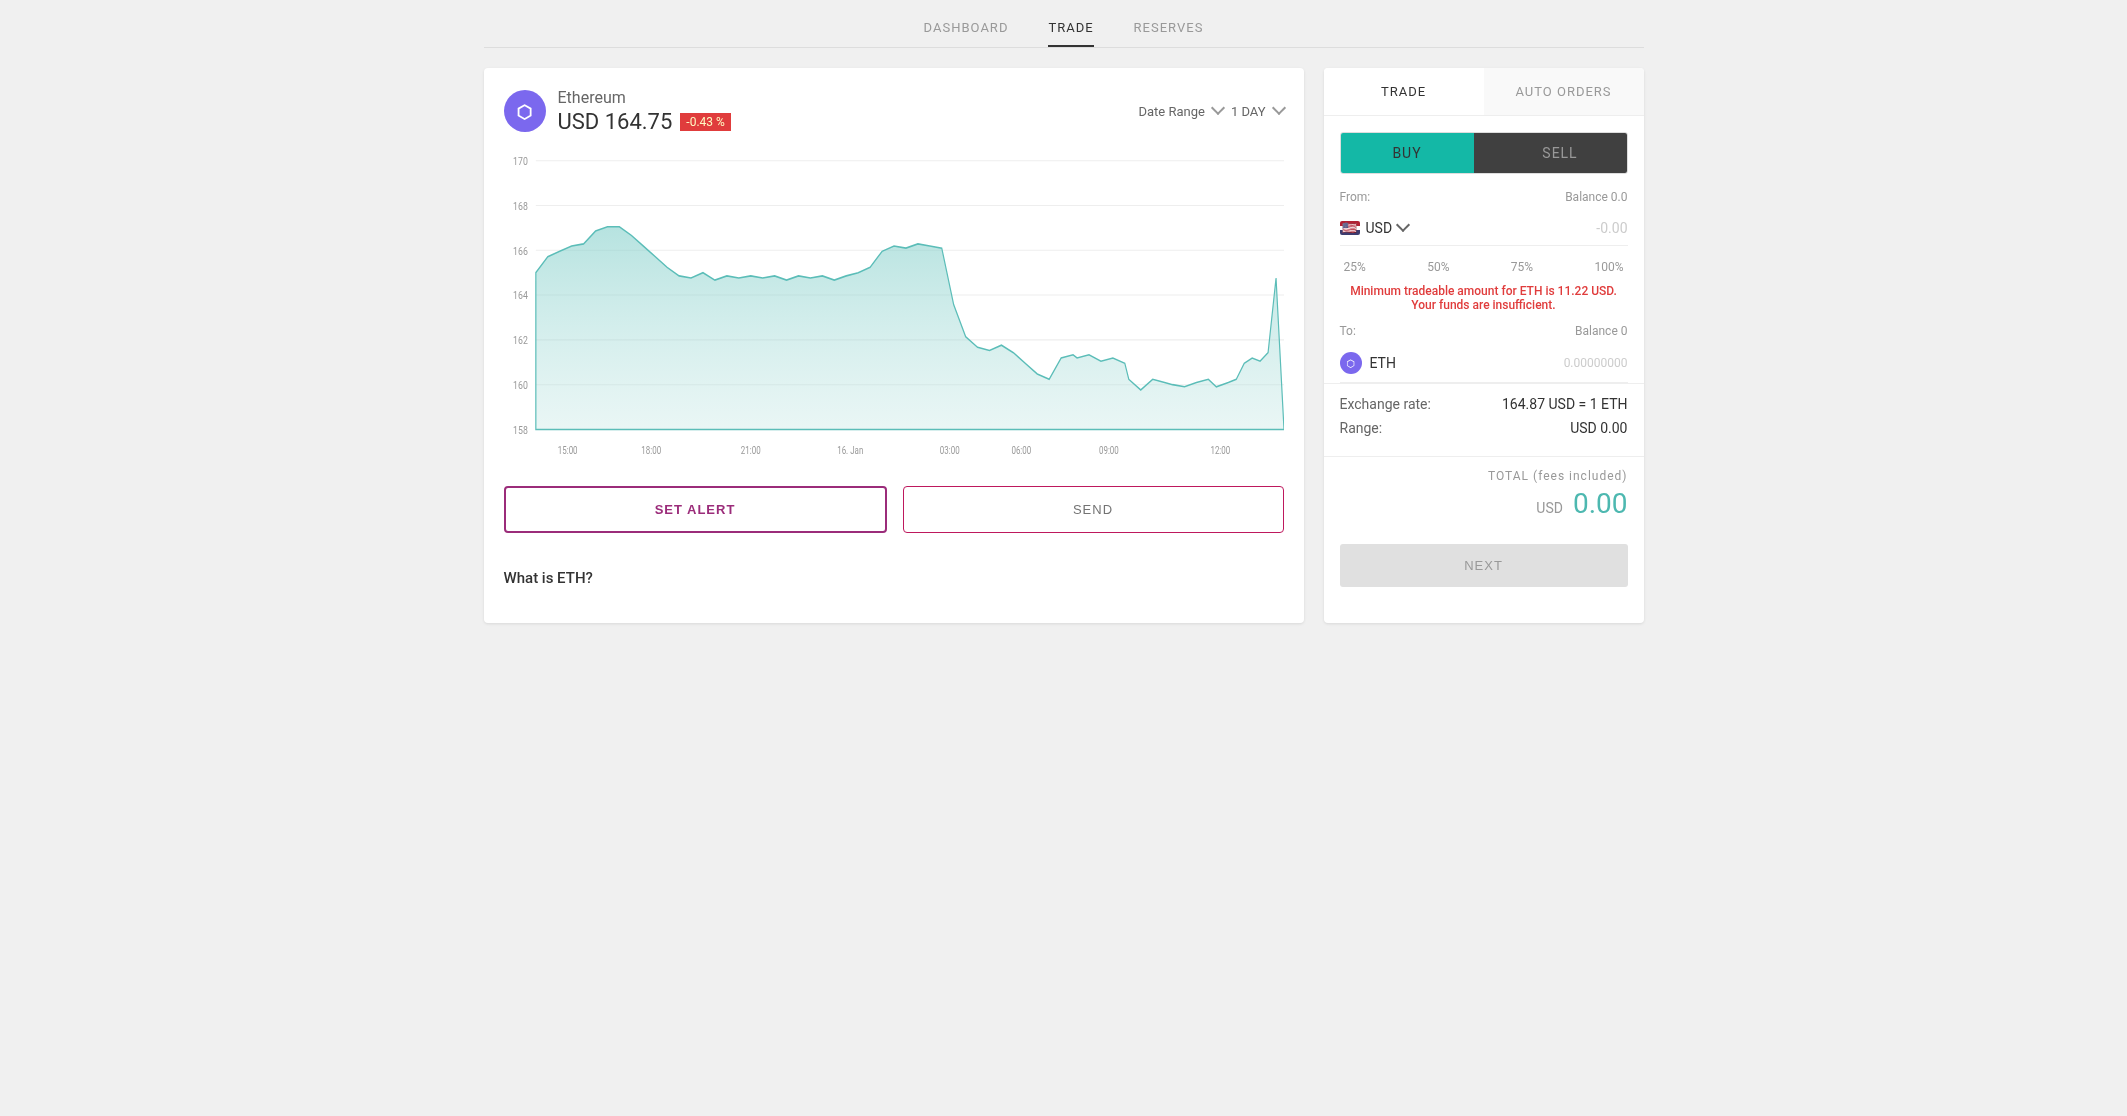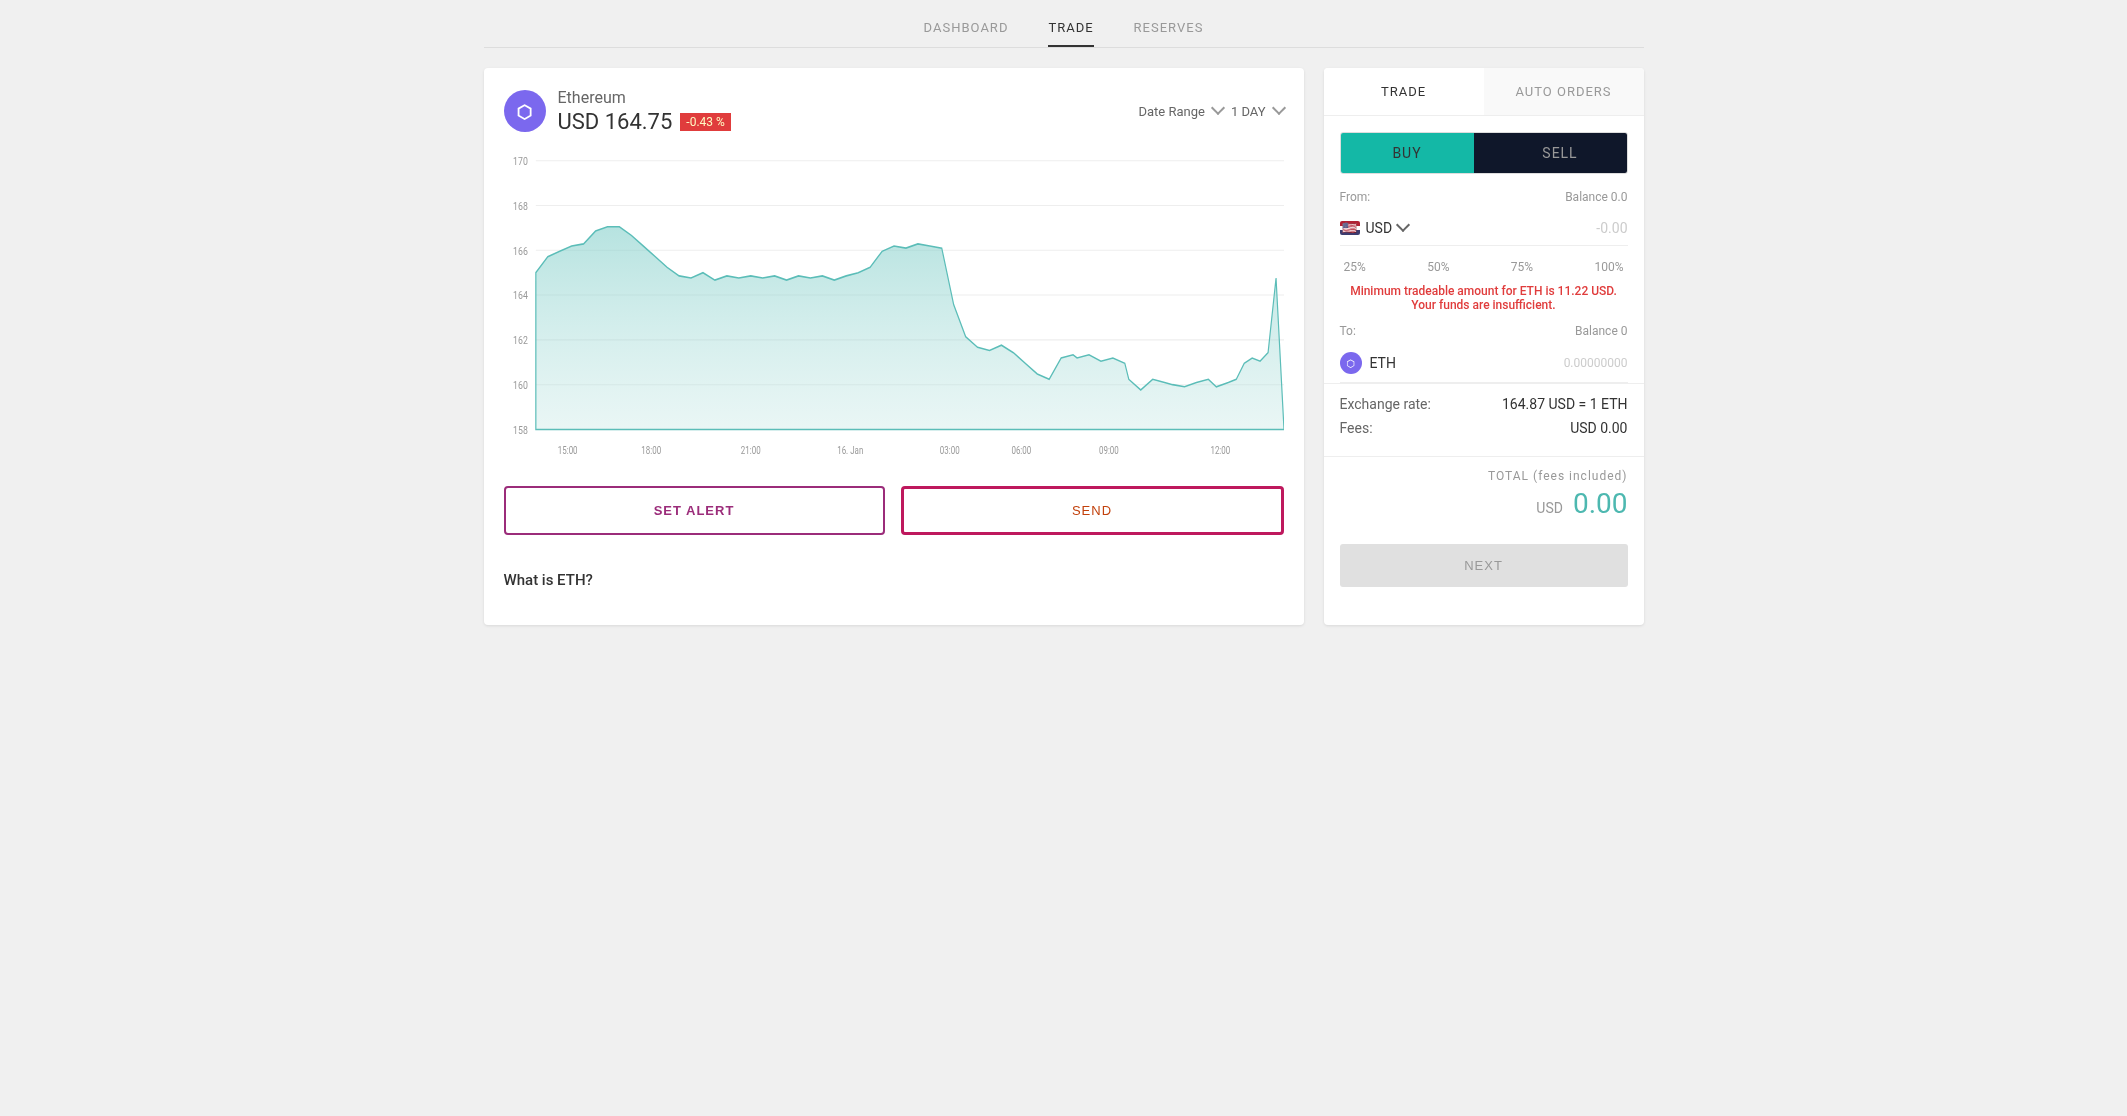--- a/index.html
+++ b/index.html
@@ -132,23 +132,23 @@
       font-size: 13px;
       letter-spacing: 1px;
       font-weight: 600;
       cursor: pointer;
       border-radius: 4px;
       text-transform: uppercase;
     }
     .btn-send {
       flex: 1;
       padding: 14px;
-      border: 3px solid #be185d;
+      border: 1px solid #be185d;
       background: white;
-      color: #c2410c;
+      color: #737373;
       font-size: 13px;
       letter-spacing: 1px;
       cursor: pointer;
       border-radius: 4px;
       text-transform: uppercase;
     }
     .what-is-section {
       margin-top: 20px;
       padding: 16px 0;
     }
@@ -195,21 +195,21 @@
       text-align: center;
       font-size: 14px;
       letter-spacing: 1px;
       cursor: pointer;
     }
     .buy-sell-tab.active {
       background: #14b8a6;
       color: #333;
     }
     .buy-sell-tab:not(.active) {
-      background: #0f172a;
+      background: #404040;
       color: #999;
       padding-left: 32px;
     }
     .form-section {
       padding: 0 16px;
     }
     .form-row {
       margin-bottom: 12px;
     }
     .form-label-row {
@@ -497,21 +497,21 @@
           </div>
         </div>
       </div>
 
       <div class="exchange-info">
         <div class="exchange-row">
           <span>Exchange rate:</span>
           <span class="exchange-value">164.87 USD = 1 ETH</span>
         </div>
         <div class="exchange-row">
-          <span>Fees:</span>
+          <span>Range:</span>
           <span class="exchange-value">USD 0.00</span>
         </div>
       </div>
 
       <div class="total-section">
         <div class="total-label">TOTAL (fees included)</div>
         <div>
           <span class="total-currency">USD</span>
           <span class="total-amount">0.00</span>
         </div>

